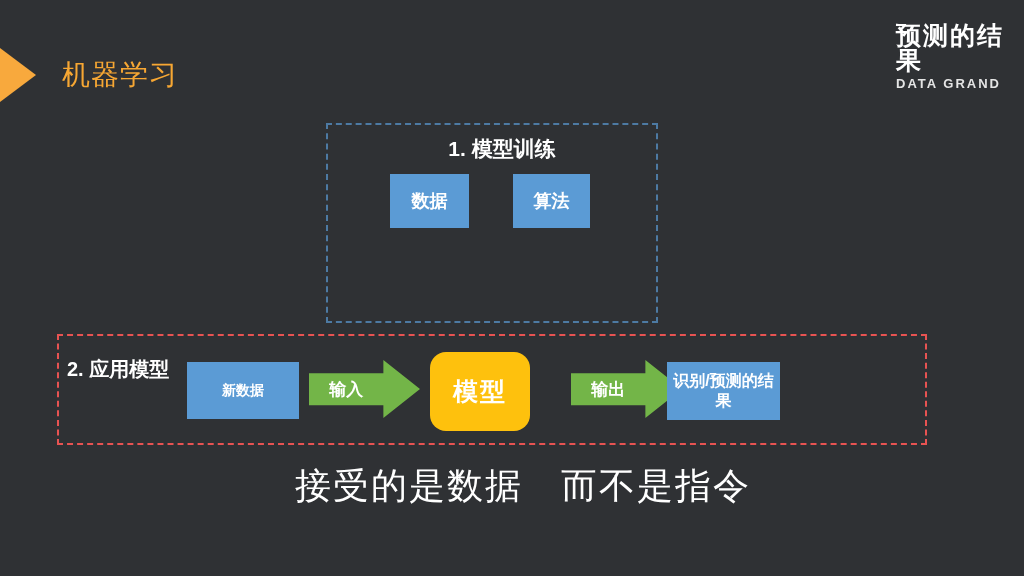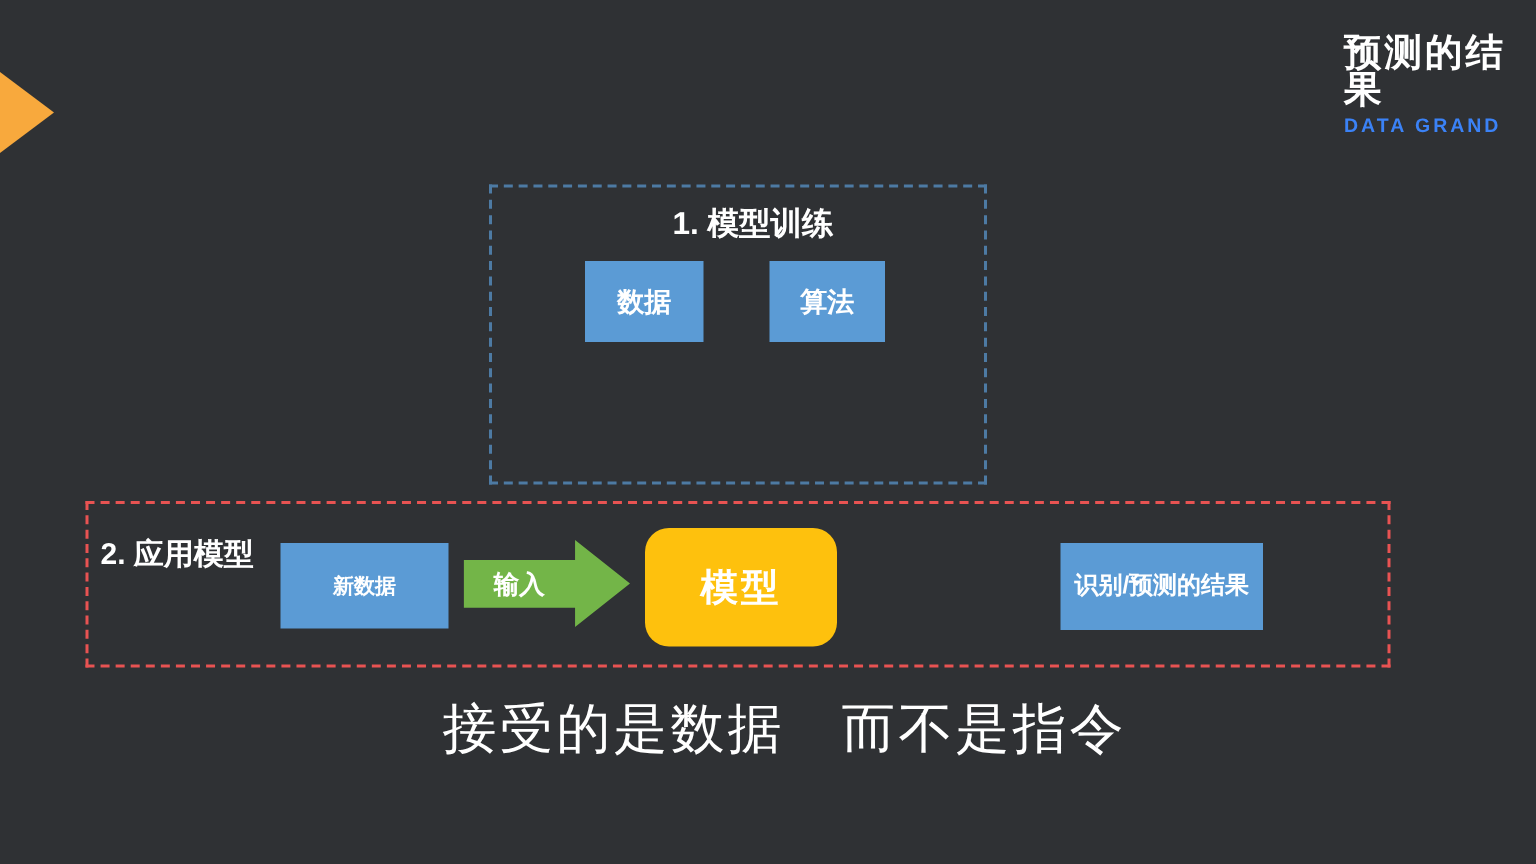--- a/index.html
+++ b/index.html
@@ -38,21 +38,21 @@
   .logo-cn {
     font-size: 25px;
     font-weight: bold;
     letter-spacing: 2px;
     line-height: 1;
   }
   .logo-en {
     font-size: 13px;
     font-weight: bold;
     letter-spacing: 2px;
-    color: #3b82f6;
+    color: #e5e5e5;
     margin-top: 3px;
   }
 
   
   .training-box {
     position: absolute;
     left: 326px; top: 123px;
     width: 332px; height: 200px;
     border: 2px dashed #4D7AA3;
   }
@@ -104,21 +104,21 @@
   }
   .apply-title {
     position: absolute;
     left: 8px; top: 8px;
     font-size: 20px;
     font-weight: bold;
     color: #FFFFFF;
     margin-top: 12px;
   }
   .newdata-box { left: 128px; top: 26px; width: 112px; height: 57px; font-size: 14px; }
-  .result-box  { left: 648px; top: 26px; width: 135px; height: 58px; font-size: 16px; line-height: 1.25; padding: 2px; }
+  .result-box  { left: 608px; top: 26px; width: 113px; height: 58px; font-size: 16px; line-height: 1.25; padding: 2px; }
 
   .right-arrow {
     position: absolute;
     top: 24px;
     width: 111px; height: 58px;
     background: #73B548;
     clip-path: polygon(0 23%, 67% 23%, 67% 0, 100% 50%, 67% 100%, 67% 78%, 0 78%);
   }
   .input-arrow  { left: 250px; }
   .output-arrow { left: 512px; }
@@ -130,21 +130,21 @@
     align-items: center;
     justify-content: center;
     font-size: 17px;
     font-weight: bold;
     color: #FFFFFF;
   }
 
   .model-box {
     position: absolute;
     left: 371px; top: 16px;
-    width: 128px; height: 79px;
+    width: 100px; height: 79px;
     background: #FEC10D;
     border-radius: 16px;
     display: flex;
     align-items: center;
     justify-content: center;
     font-size: 25px;
     font-weight: bold;
     color: #FFFFFF;
     letter-spacing: 2px;
   }
@@ -161,20 +161,21 @@
     white-space: pre;
     padding-left: 36px;
   }
 </style>
 </head>
 <body>
 
 <div class="slide">
 
   <div class="title-arrow"></div>
+  <div class="slide-title">机器学习</div>
 
   <div class="logo">
     <div class="logo-cn">预测的结果</div>
     <div class="logo-en">DATA GRAND</div>
   </div>
 
   <div class="training-box">
     <div class="training-title">1. 模型训练</div>
 
     <div class="blue-box algo-box">算法</div>
@@ -186,19 +187,22 @@
     <div class="apply-title">2. 应用模型</div>
 
     <div class="blue-box newdata-box">新数据</div>
 
     <div class="right-arrow input-arrow">
       <span class="right-arrow-label">输入</span>
     </div>
 
     <div class="model-box">模型</div>
 
+    <div class="right-arrow output-arrow">
+      <span class="right-arrow-label">输出</span>
+    </div>
 
     <div class="blue-box result-box">识别/预测的结果</div>
   </div>
 
   <div class="caption">接受的是数据　而不是指令</div>
 
 </div>
 
 </body></html>

